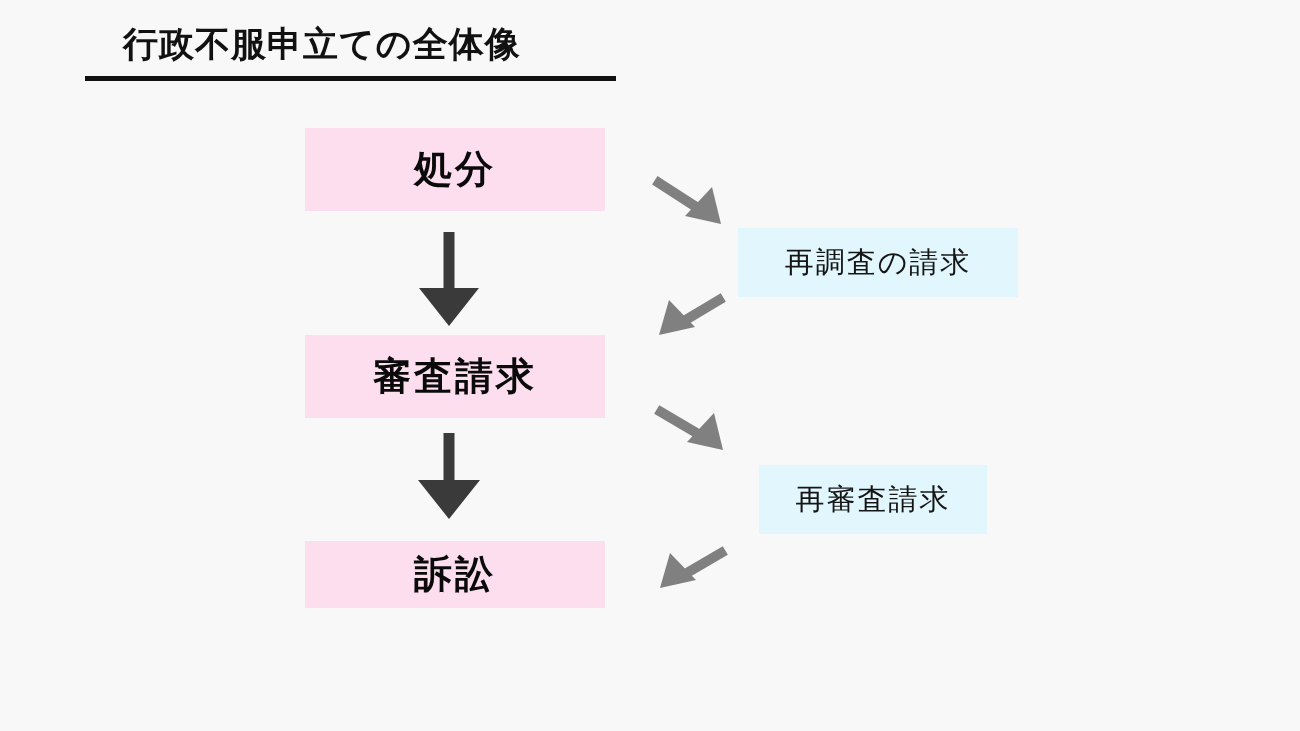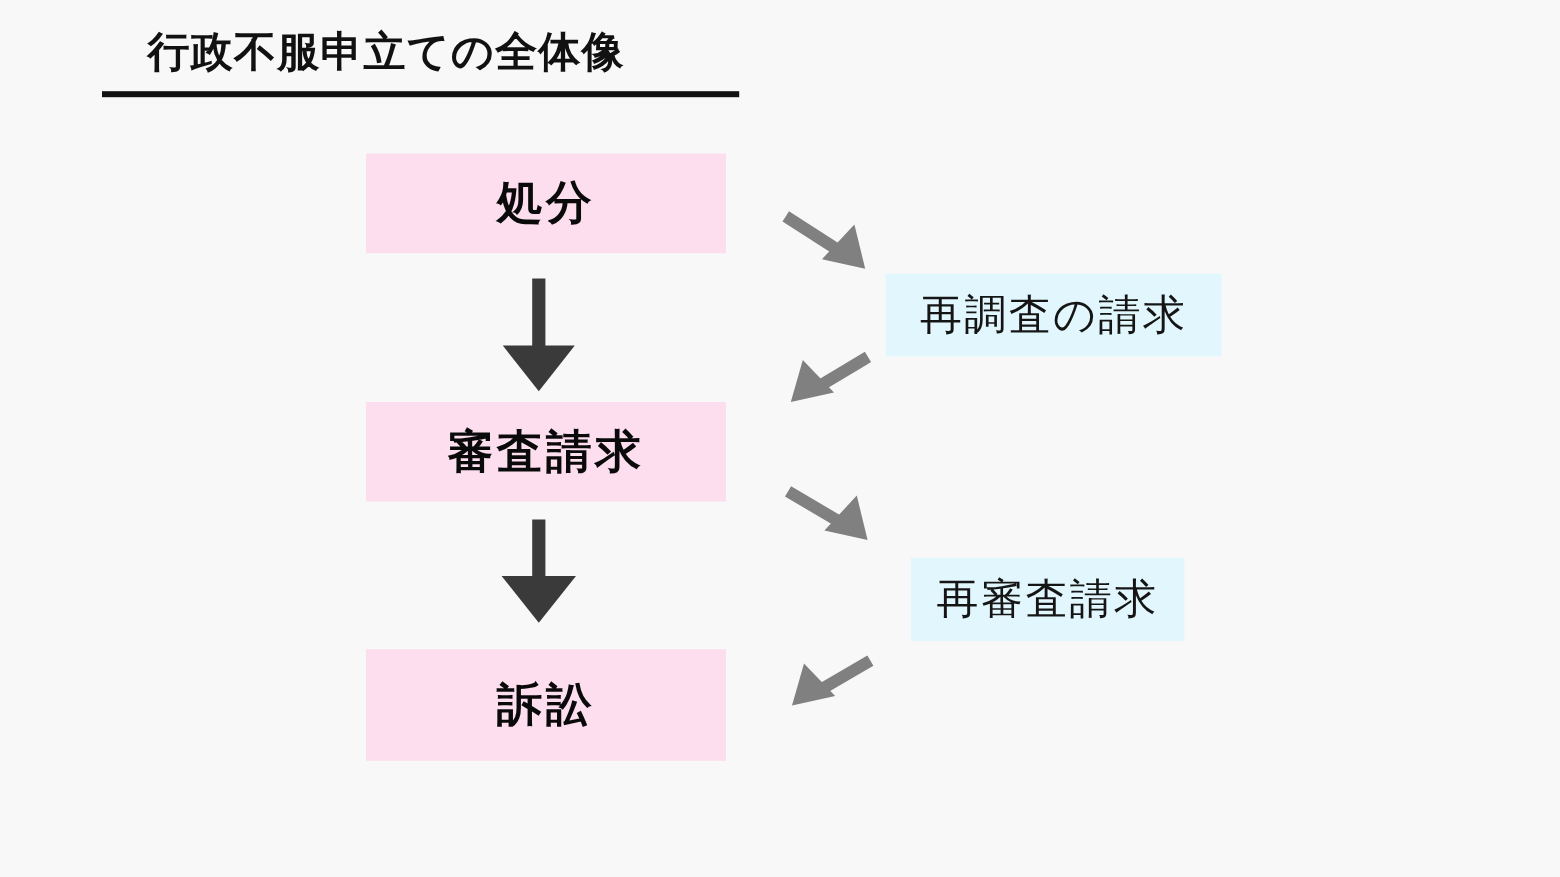--- a/index.html
+++ b/index.html
@@ -56,27 +56,27 @@
     background: #fcdeee;
     color: #0a0a0a;
     font-weight: bold;
     font-size: 38px;
     letter-spacing: 3px;
   }
   .node-secondary {
     background: #e2f7fd;
     color: #151515;
     font-weight: normal;
-    font-size: 35px;
+    font-size: 29px;
     letter-spacing: 2px;
   }
 
   #node-shobun    { left: 266px; top: 128px; width: 300px; height: 83px; }
   #node-shinsa    { left: 266px; top: 335px; width: 300px; height: 83px; }
-  #node-soshou    { left: 266px; top: 541px; width: 300px; height: 93px; }
+  #node-soshou    { left: 266px; top: 541px; width: 300px; height: 67px; }
   #node-saichousa { left: 699px; top: 228px; width: 280px; height: 69px; }
   #node-saishinsa { left: 720px; top: 465px; width: 228px; height: 69px; }
 
   
   .arrow-layer {
     position: absolute;
     left: 0;
     top: 0;
     width: 1300px;
     height: 731px;

